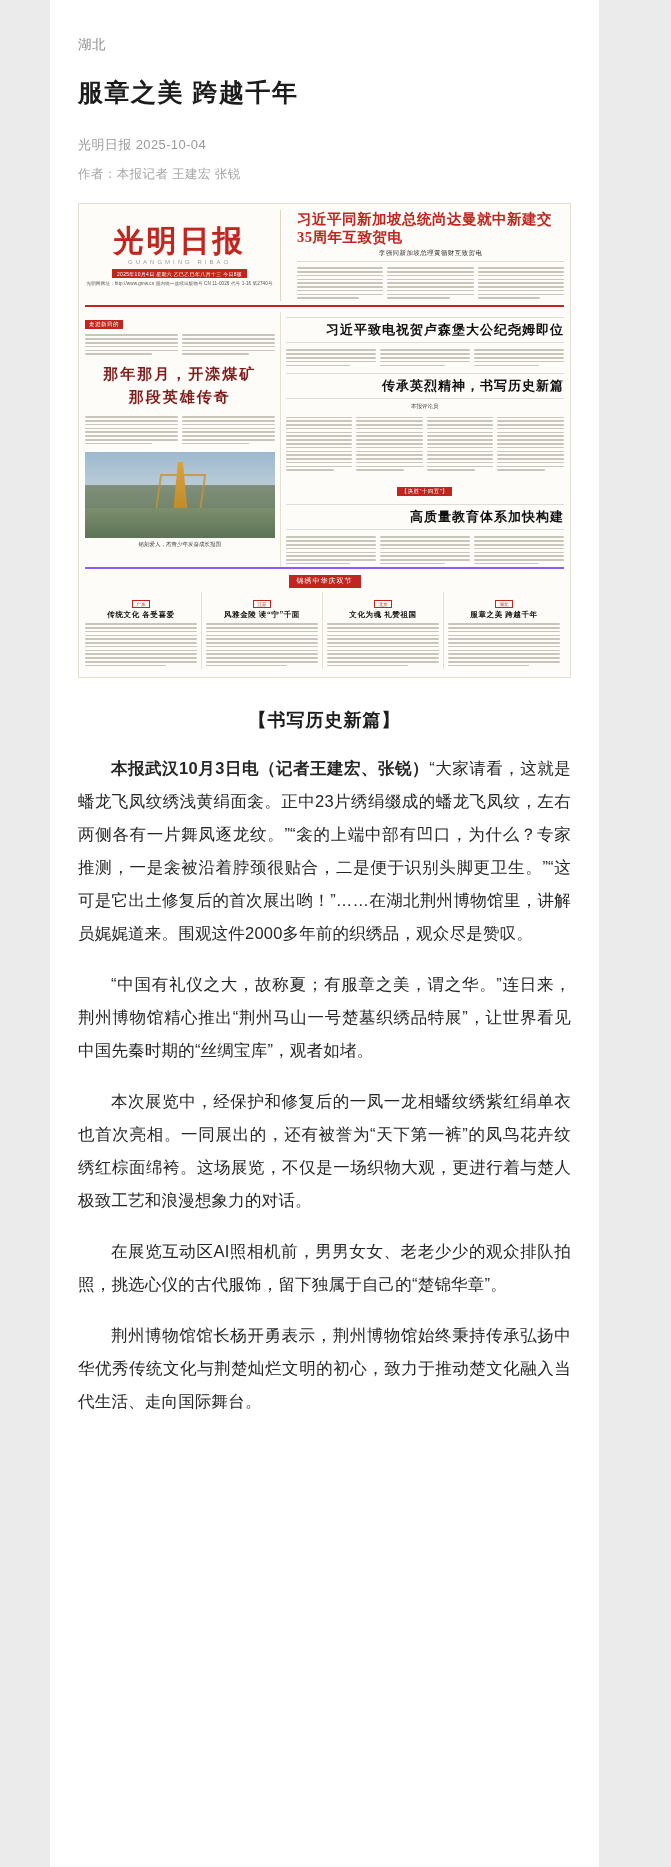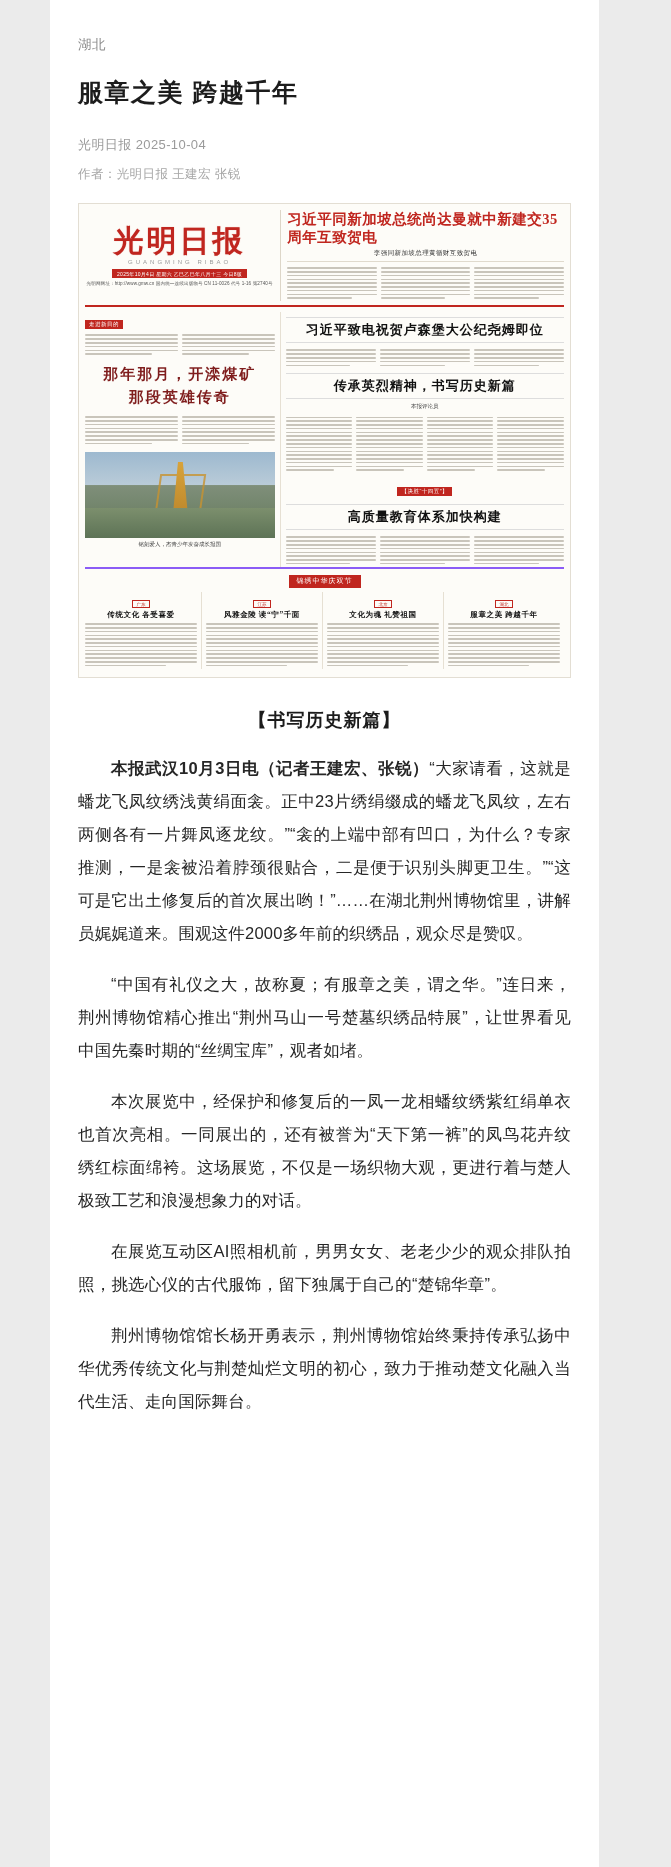--- a/index.html
+++ b/index.html
@@ -103,21 +103,21 @@
   .gm-url {
     margin-top: 3px;
     font-size: 4.6px;
     color: #555;
     letter-spacing: 0.1px;
     white-space: nowrap;
   }
   .masthead-right {
     width: 60%;
     border-left: 1px solid #ddd6c8;
-    padding-left: 6px;
+    padding-left: 16px;
   }
   .lead-head {
     color: #c0261f;
     font-weight: 700;
     font-size: 14.5px;
     line-height: 1.25;
     letter-spacing: 0.5px;
     font-family: "Liberation Serif", "DejaVu Serif", serif;
   }
   .lead-sub {
@@ -152,21 +152,21 @@
     font-size: 15px;
     line-height: 1.5;
     letter-spacing: 2px;
     text-align: center;
     margin: 6px 11px;
   }
   .sec-head {
     font-family: "Liberation Serif", "DejaVu Serif", serif;
     font-weight: 700;
     font-size: 13px;
-    text-align: center;
+    text-align: right;
     letter-spacing: 1px;
     color: #111;
     border-top: 1px solid #ddd;
     border-bottom: 1px solid #ddd;
     padding: 3px 0;
     margin: 5px 0 4px 0;
   }
   .fakecols {
     display: flex;
     gap: 4px;
@@ -289,21 +289,21 @@
 
       <div class="kicker">湖北</div>
 
       <h1 class="headline">服章之美 跨越千年</h1>
 
       <div class="meta-line">
         <span>光明日报</span>
         <span>2025-10-04</span>
       </div>
 
-      <div class="byline">作者：光明日报 王建宏 张锐</div>
+      <div class="byline">作者：本报记者 王建宏 张锐</div>
 
       <div class="paper">
 
         <div class="paper-masthead">
           <div class="masthead-left">
             <div class="gm-title">光明日报</div>
             <div class="gm-pinyin">GUANGMING RIBAO</div>
             <div class="gm-datebar">2025年10月4日 星期六 乙巳乙巳年八月十三 今日8版</div>
             <div class="gm-url">光明网网址：http://www.gmw.cn 国内统一连续出版物号 CN 11-0026 代号 1-16 第2740号</div>
           </div>

